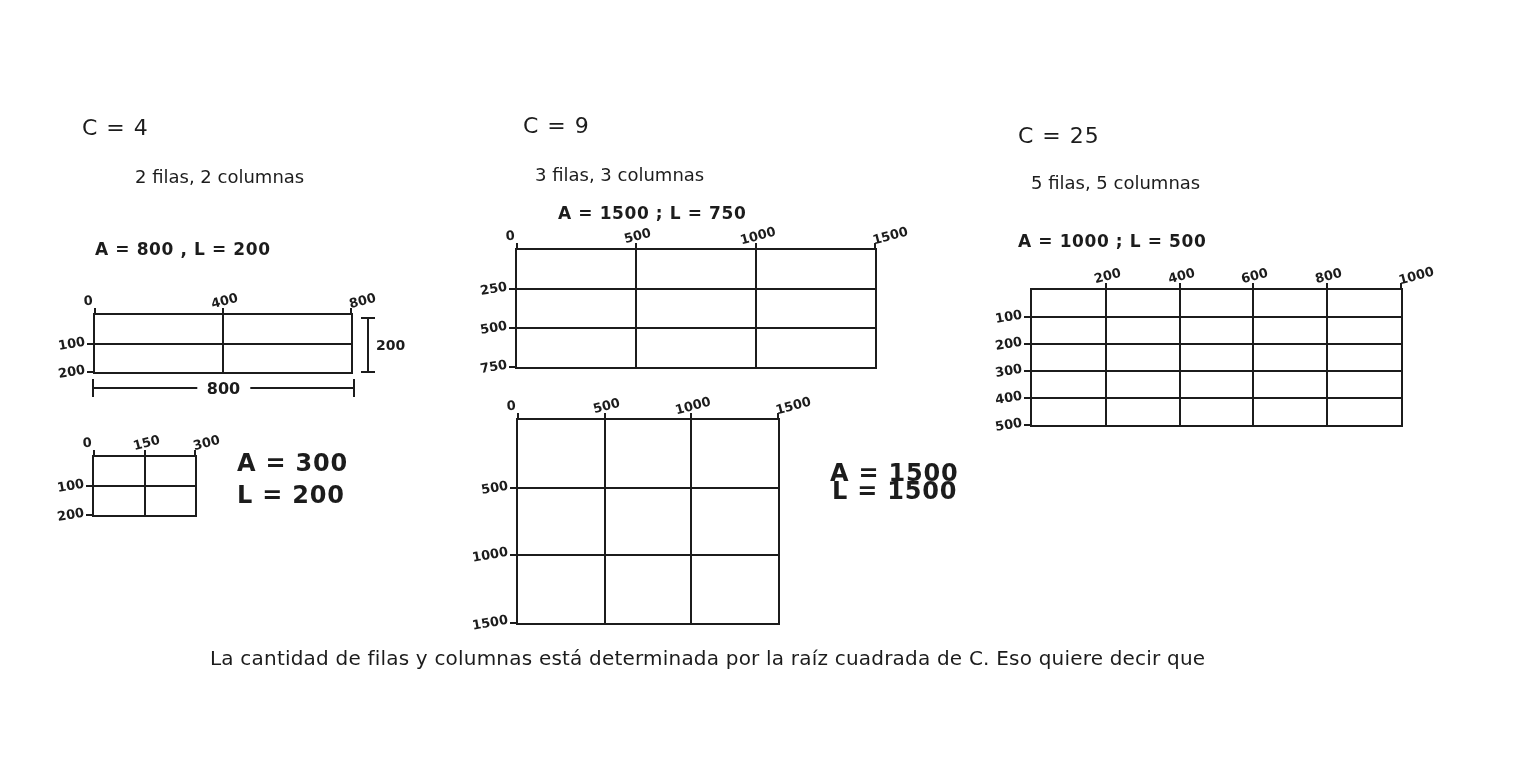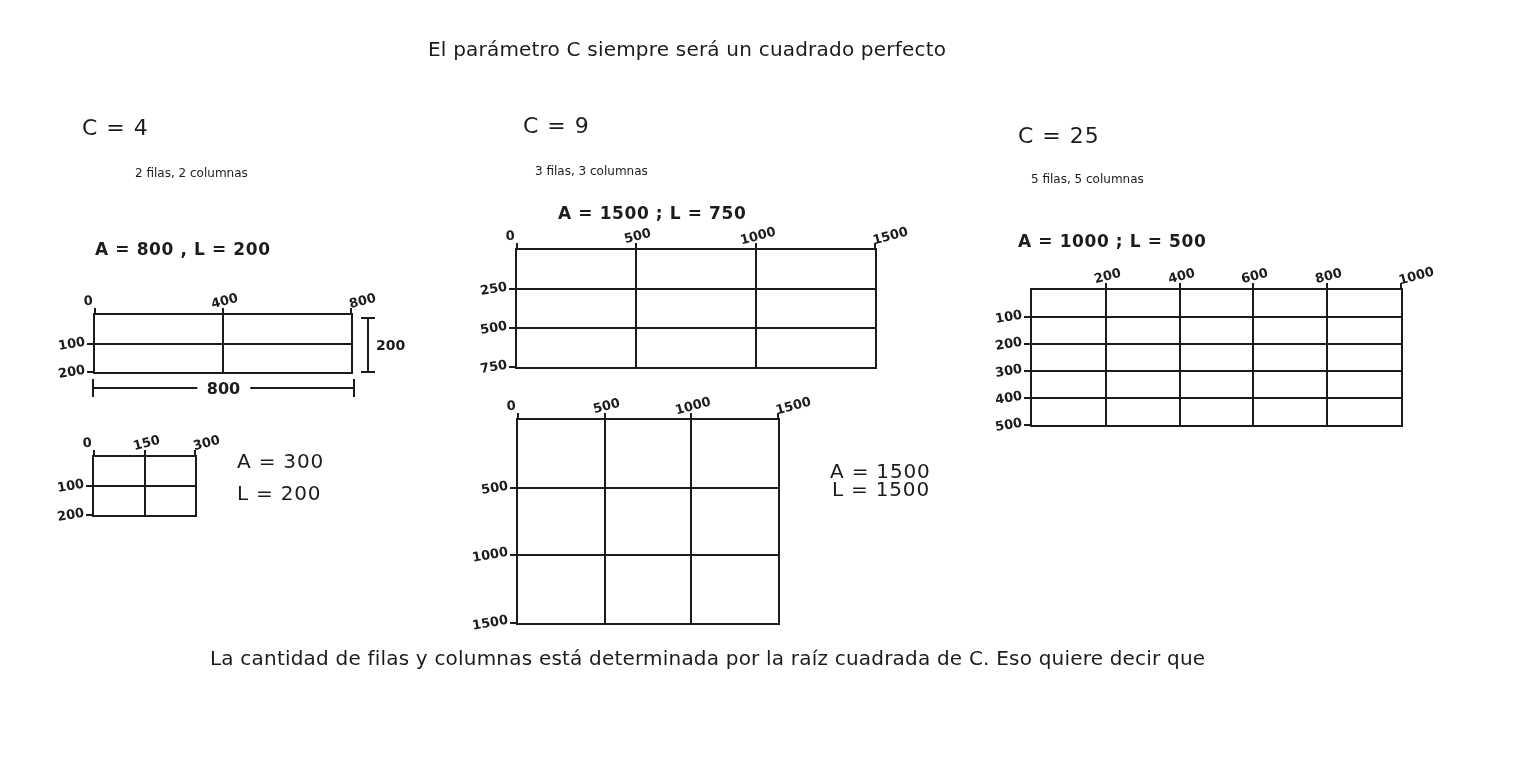--- a/index.html
+++ b/index.html
@@ -9,23 +9,23 @@
     width:1532px; height:757px;
     background:#ffffff;
     color:#1c1c1c;
     font-family:"DejaVu Sans", sans-serif;
     overflow:hidden;
   }
   .canvas > * { position:absolute; }
 
   .title   { font-size:20px; letter-spacing:.2px; }
   .heading { font-size:22px; letter-spacing:1px; }
-  .subtitle{ font-size:12px; }
+  .subtitle{ font-size:18px; }
   .params  { font-size:17px; font-weight:700; letter-spacing:.6px; }
-  .side-label { font-size:20px; font-weight:400; letter-spacing:.8px; }
+  .side-label { font-size:24px; font-weight:700; letter-spacing:.8px; }
   .footer-line { font-size:20px; letter-spacing:.2px; }
 
   .grid-box { border:2px solid #1c1c1c; }
   .vline { position:absolute; top:0; bottom:0; width:2px; background:#1c1c1c; transform:translateX(-50%); }
   .hline { position:absolute; left:0; right:0; height:2px; background:#1c1c1c; transform:translateY(-50%); }
 
   .xtick {
     position:absolute; bottom:calc(100% + 7px);
     font-size:13px; font-weight:700; white-space:nowrap;
     transform:translateX(-45%) rotate(-15deg);
@@ -50,21 +50,20 @@
   .dim-h { height:2px; background:#1c1c1c; }
   .dim-h::before, .dim-h::after { content:""; position:absolute; top:-8px; width:2px; height:18px; background:#1c1c1c; }
   .dim-h::before { left:0; } .dim-h::after { right:0; }
   .dim-label-h { position:absolute; left:50%; top:50%; transform:translate(-50%,-50%); font-size:16px; font-weight:700; background:#fff; padding:0 10px; }
 </style>
 </head>
 <body>
 
 <div class="canvas">
 
-  <div class="title" style="left:428px;top:37px;">El parámetro C siempre será un cuadrado perfecto</div>
 
   <div class="heading" style="left:82px;top:115px;">C = 4</div>
   <div class="subtitle" style="left:135px;top:166px;">2 filas, 2 columnas</div>
   <div class="params" style="left:95px;top:239px;">A = 800 ,  L = 200</div>
 
   <div class="grid-box" style="left:93px;top:313px;width:260px;height:61px;">
       <div class="vline" style="left: 50%;"></div>
       <div class="hline" style="top: 50%;"></div>
       <i class="xmark" style="left: 0%;"></i>
       <span class="xtick first" style="left: 0%;">0</span>

